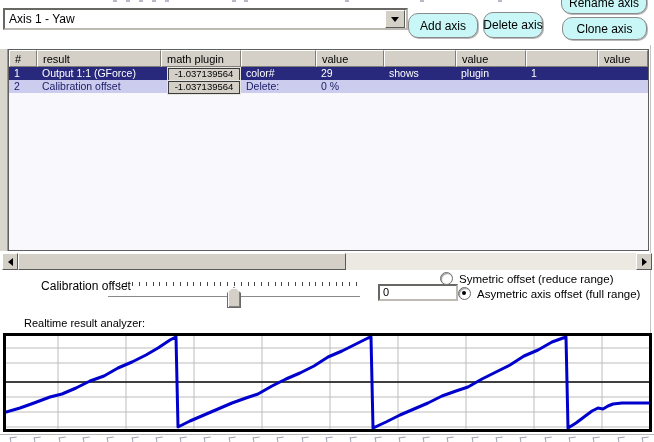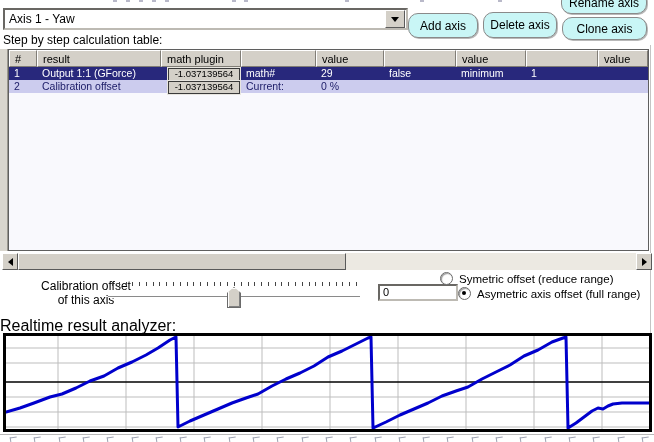--- a/index.html
+++ b/index.html
@@ -23,21 +23,21 @@
   }
   #axis-combo-btn .arr{width:0;height:0;border-left:4px solid transparent;border-right:4px solid transparent;border-top:5px solid #000;}
 
   
   .cyanbtn{
     background:#c9f6f6; border:1px solid #8a8a8a; border-radius:10px;
     font-size:12px; color:#000; display:flex; align-items:center; justify-content:center;
     box-shadow:1px 1px 0 #b9b9b9; cursor:default; white-space:nowrap;
   }
   #btn-add{left:408px; top:13px; width:70px; height:25px;}
-  #btn-delete{left:483px; top:12px; width:74px; height:26px;}
+  #btn-delete{left:483px; top:12px; width:60px; height:26px;}
   #btn-rename{left:561px; top:-9px; width:86px; height:23px; align-items:flex-end; padding-bottom:3px;}
   #btn-clone{left:562px; top:17px; width:85px; height:23px;}
 
   #table-label{left:3px; top:33px; font-size:12px; color:#000;}
 
   
   #left-strip{left:0; top:49px; width:8px; height:202px; background:#d9d6ce; border-right:1px solid #9a978f;}
   #right-line{left:650px; top:45px; width:1px; height:288px; background:#c4c4c4;}
 
   
@@ -96,21 +96,21 @@
   #radio-sym{left:440px; top:272px;}
   #radio-asym{left:458px; top:287px;}
   .rcirc{
     width:11px; height:11px; border-radius:50%; background:#fff;
     border:1px solid #6a6a6a; box-shadow:inset 1px 1px 1px #9a9a9a; position:relative; flex:0 0 auto;
   }
   .rdot{position:absolute; left:3px; top:3px; width:4px; height:4px; border-radius:50%; background:#000;}
   .rlabel{font-size:11.5px; color:#000; white-space:nowrap;}
 
   
-  #analyzer-label{left:0; top:317px; font-size:16px; color:#000;}
+  #analyzer-label{left:24px; top:317px; font-size:11px; color:#000;}
   #analyzer-legend{left:167px; top:317px; font-size:11px; color:#000; white-space:nowrap;}
   #chart{
     left:3px; top:333px; width:649px; height:99px; background:#fff; border:3px solid #000;
   }
   #chart svg{display:block;}
 
   #under-chart-line{left:0; top:434px; width:654px; height:1px; background:#b7b7b7;}
   .cropmark{position:absolute; width:6px; height:4px; border-top:1px solid #8d93a5; border-left:1px solid #8d93a5; transform:rotate(-8deg); opacity:.85;}
   .topmark{position:absolute; top:0; width:4px; height:2px; background:#b9b9c9;}
 </style>
@@ -137,21 +137,20 @@
     <span id="axis-combo-btn">
       <span class="arr"></span>
     </span>
   </div>
 
   <div class="abs cyanbtn" id="btn-add">Add axis</div>
   <div class="abs cyanbtn" id="btn-delete">Delete axis</div>
   <div class="abs cyanbtn" id="btn-rename">Rename axis</div>
   <div class="abs cyanbtn" id="btn-clone">Clone axis</div>
 
-  <div class="abs" id="table-label">Step by step calculation table:</div>
 
   <div class="abs" id="left-strip"></div>
   <div class="abs" id="right-line"></div>
 
   <div class="abs" id="table">
     <div class="trow" id="thead">
       <div class="hcell">#</div>
       <div class="hcell">result</div>
       <div class="hcell">math plugin</div>
       <div class="hcell"></div>
@@ -159,53 +158,52 @@
       <div class="hcell"></div>
       <div class="hcell">value</div>
       <div class="hcell"></div>
       <div class="hcell">value</div>
     </div>
 
     <div class="trow drow" id="row-1">
       <div class="cell">1</div>
       <div class="cell">Output 1:1 (GForce)</div>
       <div class="cell"><span class="resultbox">-1.037139564</span></div>
-      <div class="cell">math#</div>
+      <div class="cell">color#</div>
       <div class="cell">29</div>
-      <div class="cell">false</div>
-      <div class="cell">minimum</div>
+      <div class="cell">shows</div>
+      <div class="cell">plugin</div>
       <div class="cell">1</div>
     </div>
 
     <div class="trow drow" id="row-2">
       <div class="cell">2</div>
       <div class="cell">Calibration offset</div>
       <div class="cell"><span class="resultbox">-1.037139564</span></div>
-      <div class="cell">Current:</div>
+      <div class="cell">Delete:</div>
       <div class="cell">0 %</div>
       <div class="cell"></div>
       <div class="cell"></div>
       <div class="cell"></div>
       <div class="cell"></div>
     </div>
   </div>
 
   <div class="abs" id="hscroll">
     <div class="sbtn" style="left:0;">
         <span class="tri-l"></span>
       </div>
     <div id="hthumb"></div>
     <div class="sbtn" style="right:0;">
         <span class="tri-r"></span>
       </div>
   </div>
 
   <div class="abs" id="cal-label">
     <div>Calibration offset</div>
-    <div>of this axis</div>
   </div>
   <div class="abs" id="slider-ticks">
       <span class="tick" style="left: 0px;"></span>
       <span class="tick" style="left: 6.77778px;"></span>
       <span class="tick" style="left: 13.5556px;"></span>
       <span class="tick" style="left: 20.3333px;"></span>
       <span class="tick" style="left: 27.1111px;"></span>
       <span class="tick" style="left: 33.8889px;"></span>
       <span class="tick" style="left: 40.6667px;"></span>
       <span class="tick" style="left: 47.4444px;"></span>

